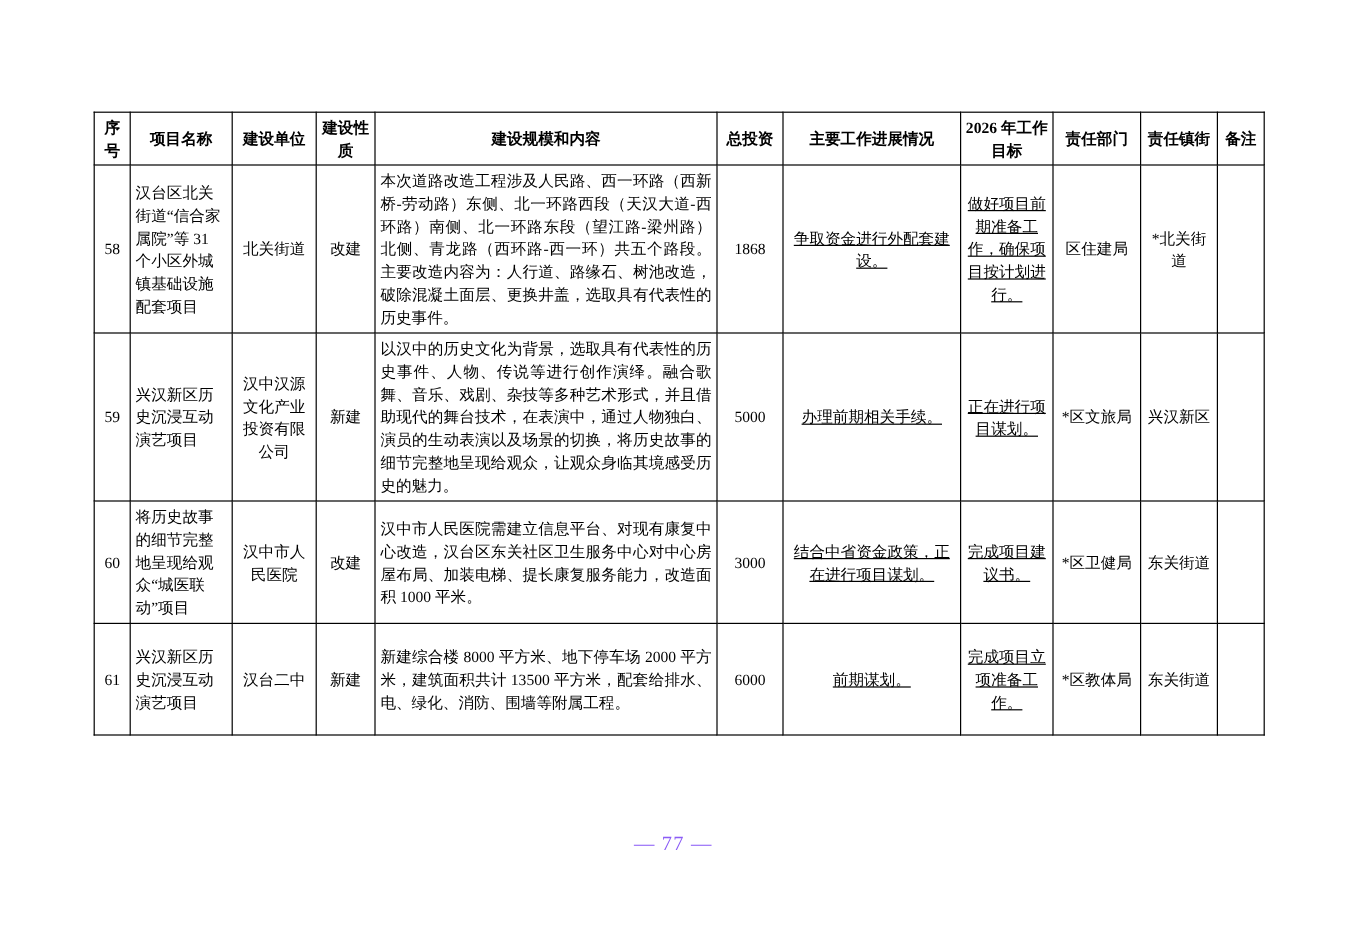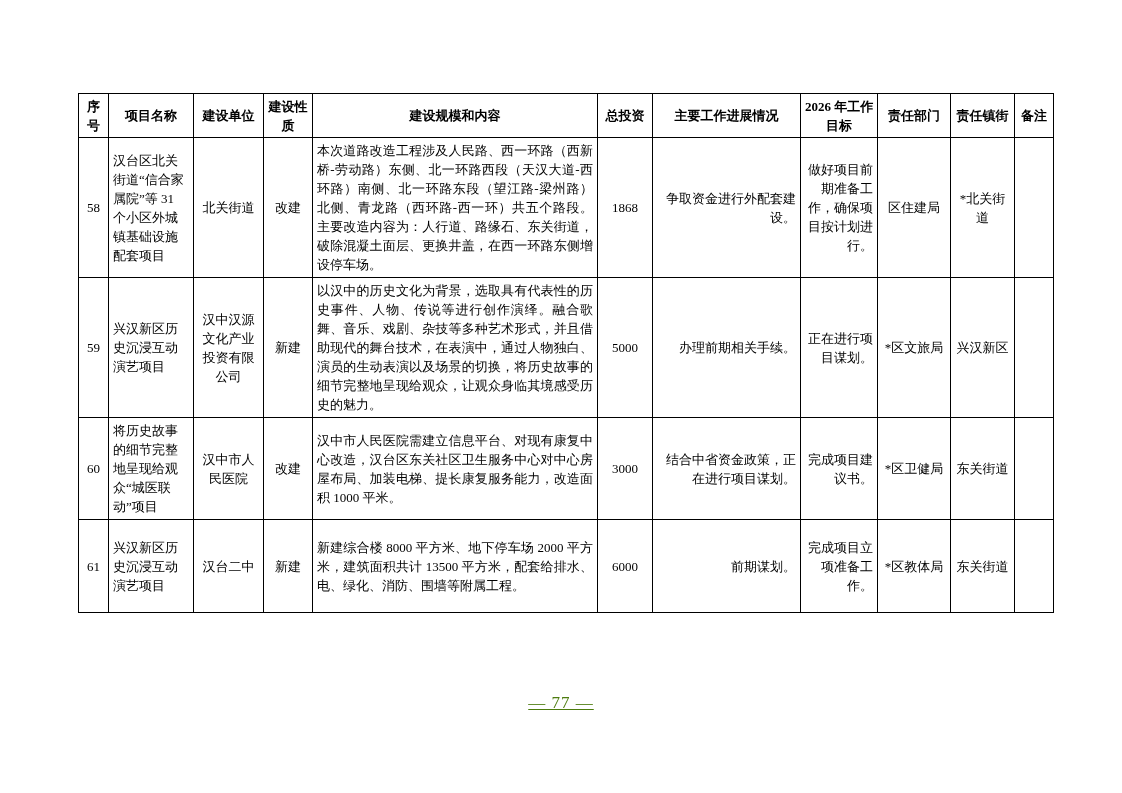--- a/index.html
+++ b/index.html
@@ -58,33 +58,33 @@
   td.c-name {
     text-align: left;
     padding: 3px 5px;
     margin-left: 16px;
   }
   td.c-content {
     text-align: justify;
     padding: 4px 7px;
   }
   td.c-progress, td.c-target {
-    text-align: right;
+    text-align: center;
     padding: 3px 7px;
+    text-decoration: underline;
   }
   .page-number {
     position: absolute;
     left: 0;
     top: 693px;
     width: 1122px;
     text-align: center;
     font-size: 17px;
     letter-spacing: 1px;
-    color: #4d7c0f;
-    text-decoration: underline;
+    color: #8b5cf6;
   }
 </style>
 </head>
 <body>
 
 <div class="page">
 
   <table class="projects">
     <colgroup>
       <col style="width:30px">
@@ -113,21 +113,21 @@
         <th>责任镇街</th>
         <th>备注</th>
       </tr>
     </thead>
     <tbody>
       <tr class="row-58">
         <td class="c-seq">58</td>
         <td class="c-name">汉台区北关街道“信合家属院”等 31 个小区外城镇基础设施配套项目</td>
         <td class="c-unit">北关街道</td>
         <td class="c-nature">改建</td>
-        <td class="c-content">本次道路改造工程涉及人民路、西一环路（西新桥-劳动路）东侧、北一环路西段（天汉大道-西环路）南侧、北一环路东段（望江路-梁州路）北侧、青龙路（西环路-西一环）共五个路段。主要改造内容为：人行道、路缘石、东关街道，破除混凝土面层、更换井盖，在西一环路东侧增设停车场。</td>
+        <td class="c-content">本次道路改造工程涉及人民路、西一环路（西新桥-劳动路）东侧、北一环路西段（天汉大道-西环路）南侧、北一环路东段（望江路-梁州路）北侧、青龙路（西环路-西一环）共五个路段。主要改造内容为：人行道、路缘石、树池改造，破除混凝土面层、更换井盖，选取具有代表性的历史事件。</td>
         <td class="c-inv">1868</td>
         <td class="c-progress">争取资金进行外配套建设。</td>
         <td class="c-target">做好项目前期准备工作，确保项目按计划进行。</td>
         <td class="c-dept">区住建局</td>
         <td class="c-street">*北关街道</td>
         <td class="c-note"></td>
       </tr>
       <tr class="row-59">
         <td class="c-seq">59</td>
         <td class="c-name">兴汉新区历史沉浸互动演艺项目</td>

